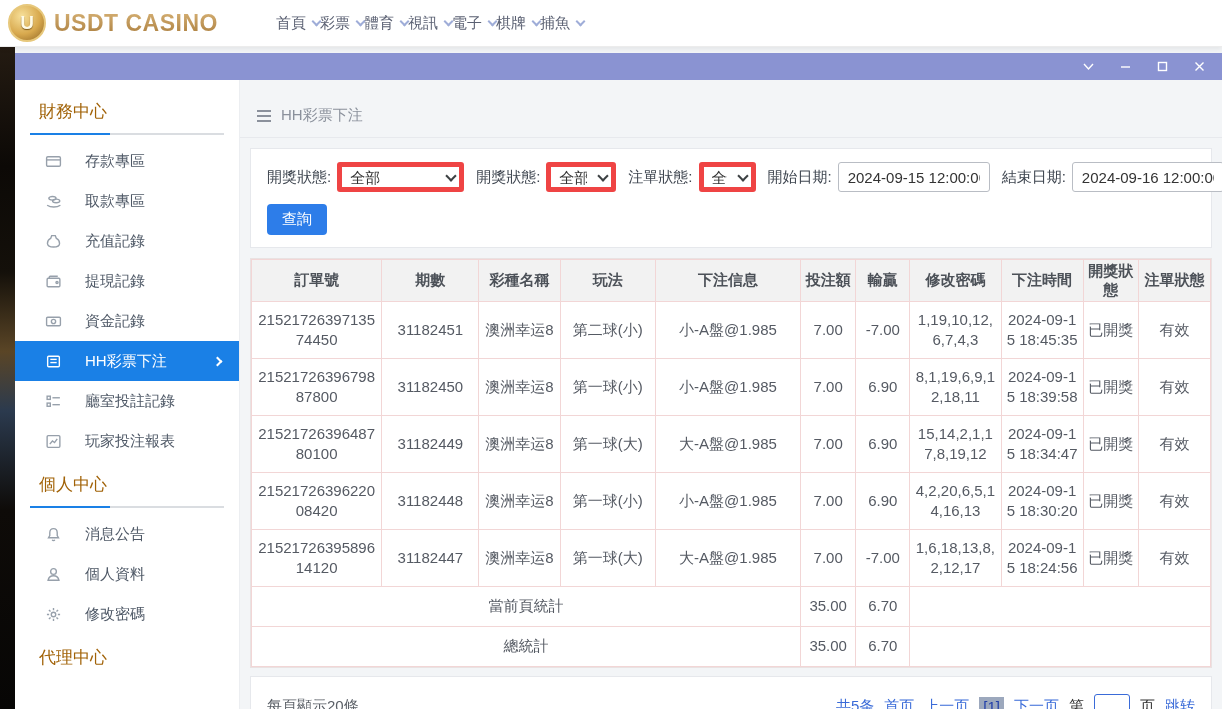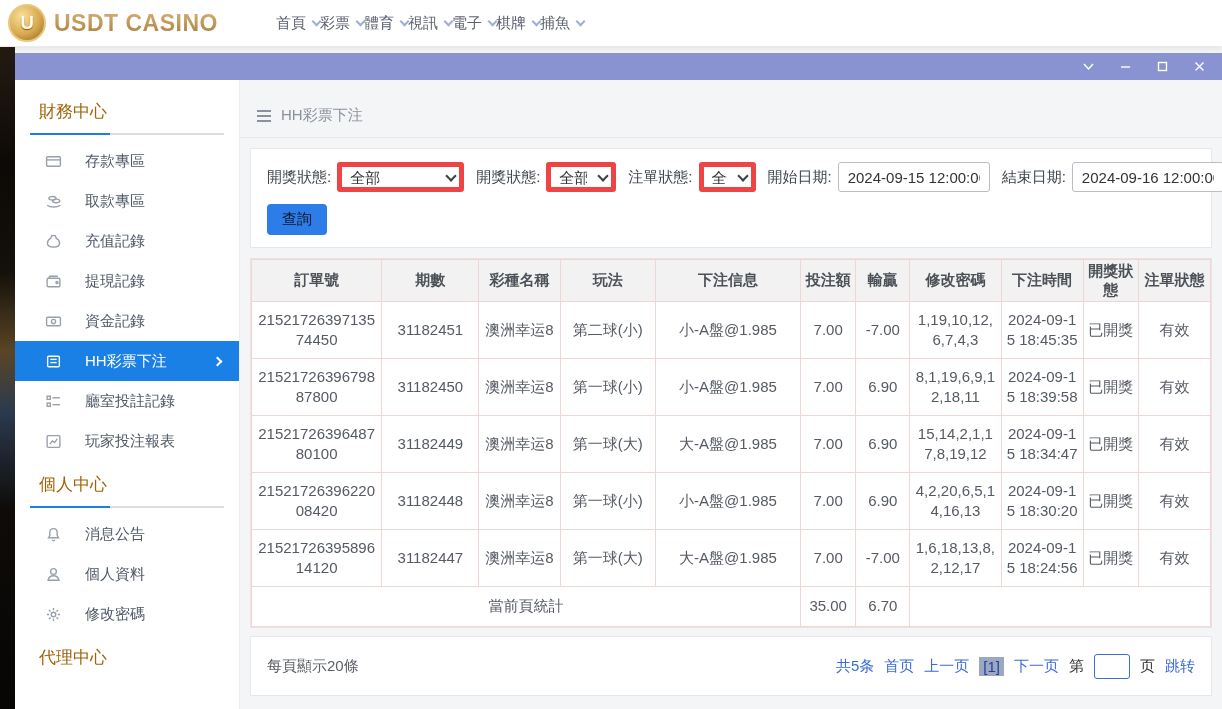--- a/index.html
+++ b/index.html
@@ -69,21 +69,21 @@
   .filter-row { display:flex; align-items:center; flex-wrap:nowrap; }
   .f-label { font-size:15px; color:#3f4650; margin-right:6px; white-space:nowrap; }
   .sel-wrap { position:relative; margin-right:12px; }
   .sel-wrap select { appearance:none; -webkit-appearance:none; border:5px solid #ef4444; border-radius:3px;
     height:30px; font-size:15px; color:#333; padding:0 24px 0 8px; background:#fff; cursor:pointer;
     font-family:inherit; }
   .sel-wrap::after { content:""; position:absolute; right:9px; top:10px; width:6px; height:6px;
     border-right:2px solid #3c4043; border-bottom:2px solid #3c4043; transform:rotate(45deg); pointer-events:none; }
   .date-input { border:1px solid #b9bdc4; border-radius:3px; height:30px; width:152px;
     font-size:15px; color:#333; padding:0 9px; margin-right:12px; font-family:inherit; }
-  .search-btn { margin-top:12px; background:#2d7de9; color:#0f172a; border:none; border-radius:4px;
+  .search-btn { margin-top:12px; background:#2d7de9; color:#ffffff; border:none; border-radius:4px;
     height:31px; padding:0 15px; font-size:15px; cursor:pointer; font-family:inherit; }
 
   
   .table-card { margin-top:10px; border:1px solid #e9e2e2; }
   table.bets { width:100%; border-collapse:collapse; table-layout:fixed; }
   .bets th { background:#f2f2f2; height:42px; font-size:15px; font-weight:bold; color:#4c5158;
     border:1px solid #f2d6d6; text-align:center; padding:0 2px; }
   .bets td { height:57px; font-size:15px; color:#555a63; border:1px solid #f2d6d6;
     text-align:center; padding:2px 4px; word-break:break-all; line-height:1.35; }
   .bets tr.summary td { height:40px; }
@@ -411,20 +411,26 @@
                   <td>2024-09-15 18:24:56</td>
                   <td>已開獎</td>
                   <td>有效</td>
                 </tr>
                 <tr class="summary">
                   <td colspan="5">當前頁統計</td>
                   <td>35.00</td>
                   <td>6.70</td>
                   <td colspan="4"></td>
                 </tr>
+                <tr class="summary">
+                  <td colspan="5">總統計</td>
+                  <td>35.00</td>
+                  <td>6.70</td>
+                  <td colspan="4"></td>
+                </tr>
               </tbody>
           </table>
         </div>
 
         <div class="card footer-card">
           <span class="page-size">每頁顯示20條</span>
           <span class="pager">
             <span class="pg-link">共5条</span>
             <span class="pg-link">首页</span>
             <span class="pg-link">上一页</span>

